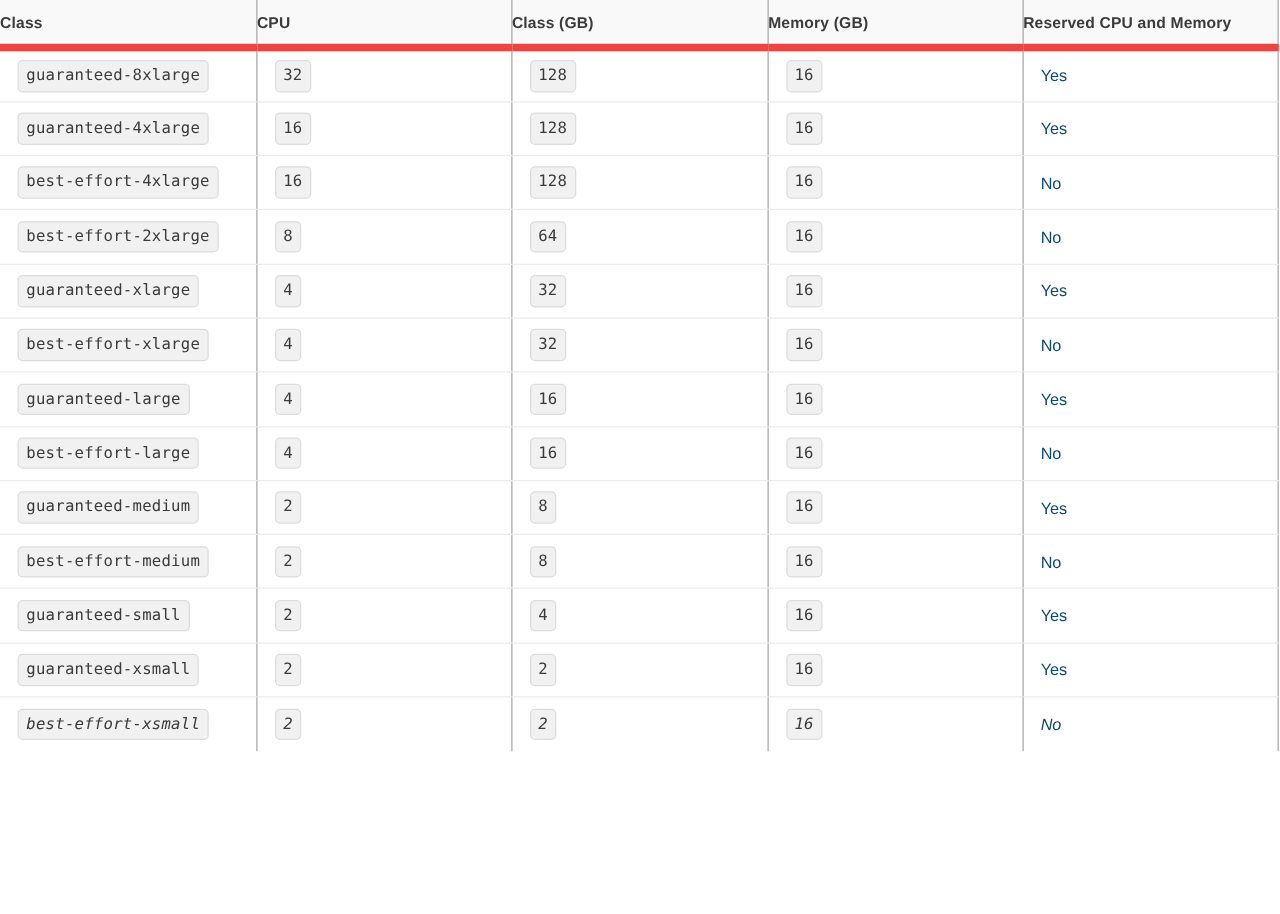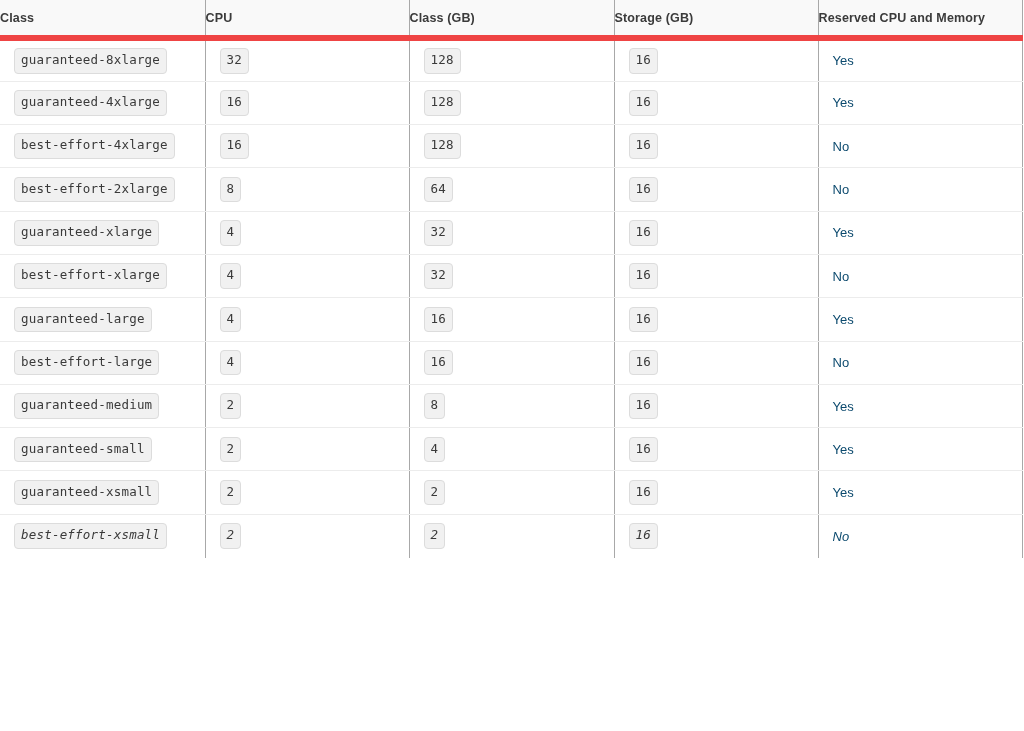--- a/index.html
+++ b/index.html
@@ -109,21 +109,21 @@
       <col class="c-cpu">
       <col class="c-memory">
       <col class="c-storage">
       <col class="c-reserved">
     </colgroup>
     <thead>
       <tr>
           <th>Class</th>
           <th>CPU</th>
           <th>Class (GB)</th>
-          <th>Storage (GB)</th>
+          <th>Memory (GB)</th>
           <th>Reserved CPU and Memory</th>
         </tr>
     </thead>
     <tbody>
         <tr>
           <td><span class="chip">guaranteed-8xlarge</span></td>
           <td><span class="chip">32</span></td>
           <td><span class="chip">128</span></td>
           <td><span class="chip">16</span></td>
           <td><span class="plain-text">Yes</span></td>
@@ -178,20 +178,27 @@
           <td><span class="plain-text">No</span></td>
         </tr>
         <tr>
           <td><span class="chip">guaranteed-medium</span></td>
           <td><span class="chip">2</span></td>
           <td><span class="chip">8</span></td>
           <td><span class="chip">16</span></td>
           <td><span class="plain-text">Yes</span></td>
         </tr>
         <tr>
+          <td><span class="chip">best-effort-medium</span></td>
+          <td><span class="chip">2</span></td>
+          <td><span class="chip">8</span></td>
+          <td><span class="chip">16</span></td>
+          <td><span class="plain-text">No</span></td>
+        </tr>
+        <tr>
           <td><span class="chip">guaranteed-small</span></td>
           <td><span class="chip">2</span></td>
           <td><span class="chip">4</span></td>
           <td><span class="chip">16</span></td>
           <td><span class="plain-text">Yes</span></td>
         </tr>
         <tr>
           <td><span class="chip">guaranteed-xsmall</span></td>
           <td><span class="chip">2</span></td>
           <td><span class="chip">2</span></td>

